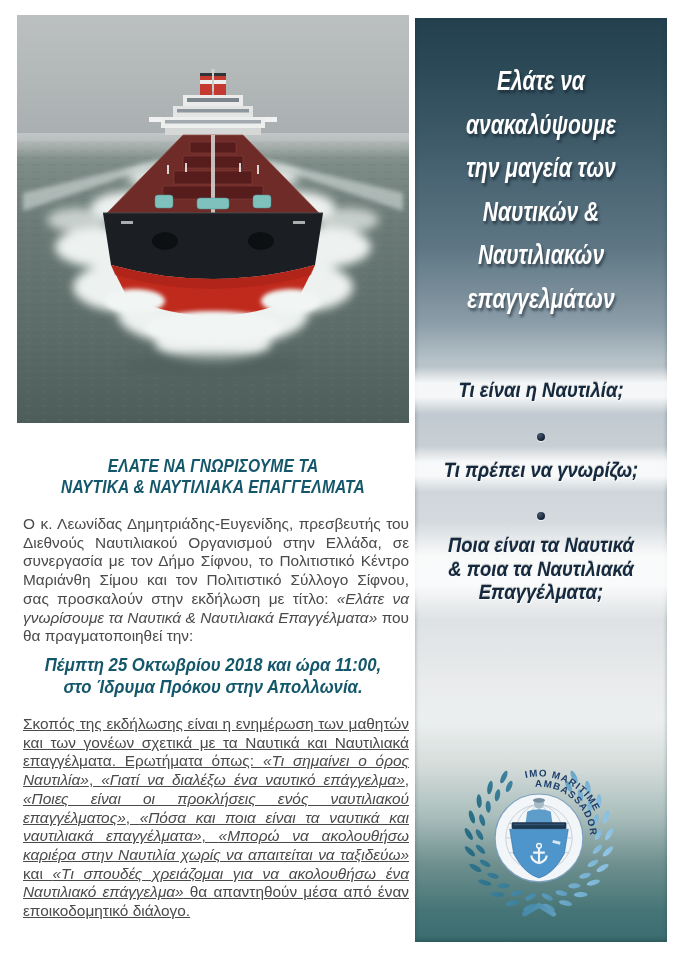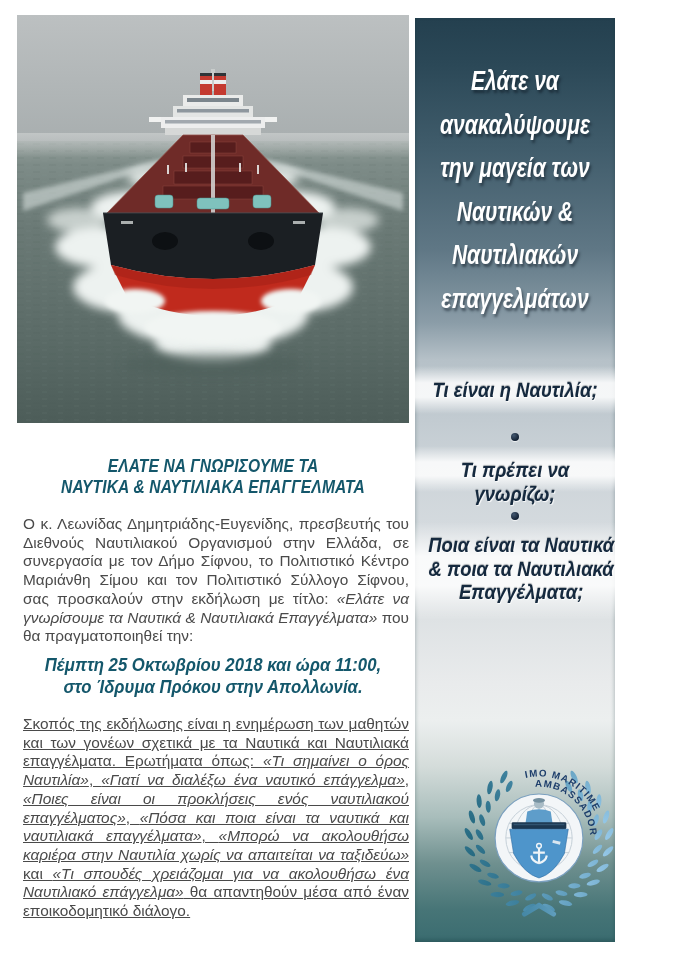--- a/index.html
+++ b/index.html
@@ -18,21 +18,21 @@
   .body-text{left:21px;width:386px;margin:2px;color:#4a4a4a;font-size:15.4px;
              line-height:18.7px;text-align:justify;}
   .p1{top:513px;}
   .p2{top:713px;text-decoration:underline;}
   .it{font-style:italic;}
   .date{left:8px;top:655px;width:410px;text-align:center;color:#14576b;
         font-weight:bold;font-style:italic;font-size:18px;line-height:21.5px;
         transform:scaleX(.93);transform-origin:50% 50%;}
 
   
-  .band{left:415px;top:18px;width:200px;height:924px;overflow:hidden;
+  .band{left:415px;top:18px;width:252px;height:924px;overflow:hidden;
         background:linear-gradient(to bottom,
           #24404f 0%, #2b4857 5%, #405c6b 14%, #5f7785 25%, #8b9da8 33%,
           #b6c1c8 37%, #c2cbd1 43.5%, #cdd4d9 49%, #d4dade 55%, #dee2e4 65%,
           #e9ebec 72%, #ecefef 76%, #d4dcda 81%, #a8bdbb 86.5%, #6f908f 91.5%,
           #477577 96.5%, #3a6c70 100%);
         box-shadow:inset 0 -2px 4px rgba(16,48,52,.35);}
   .stripe{position:absolute;left:0;width:100%;
           background:linear-gradient(to bottom, rgba(255,255,255,0) 0%,
             rgba(255,255,255,.85) 35%, rgba(255,255,255,.85) 65%, rgba(255,255,255,0) 100%);}
   #stripe1{top:348px;height:48px;}

